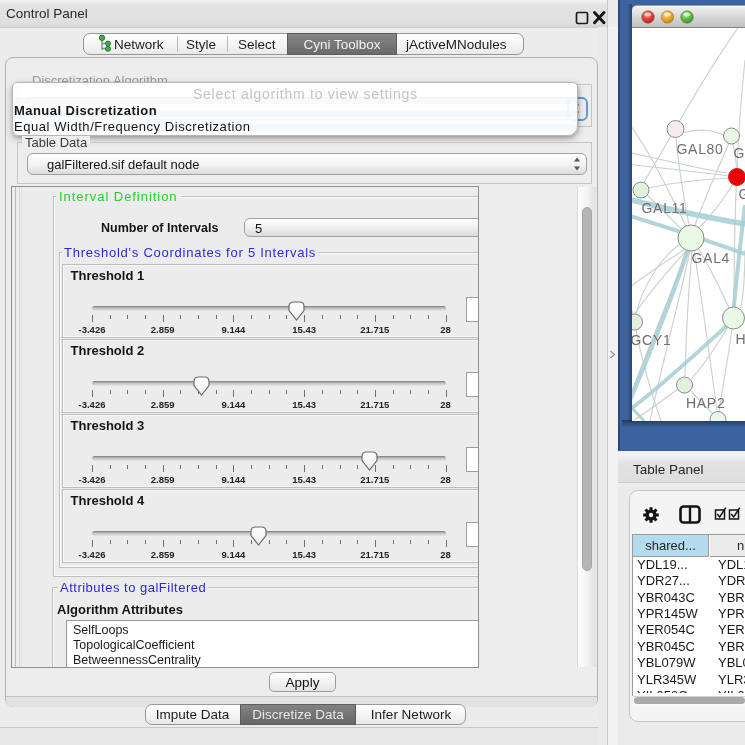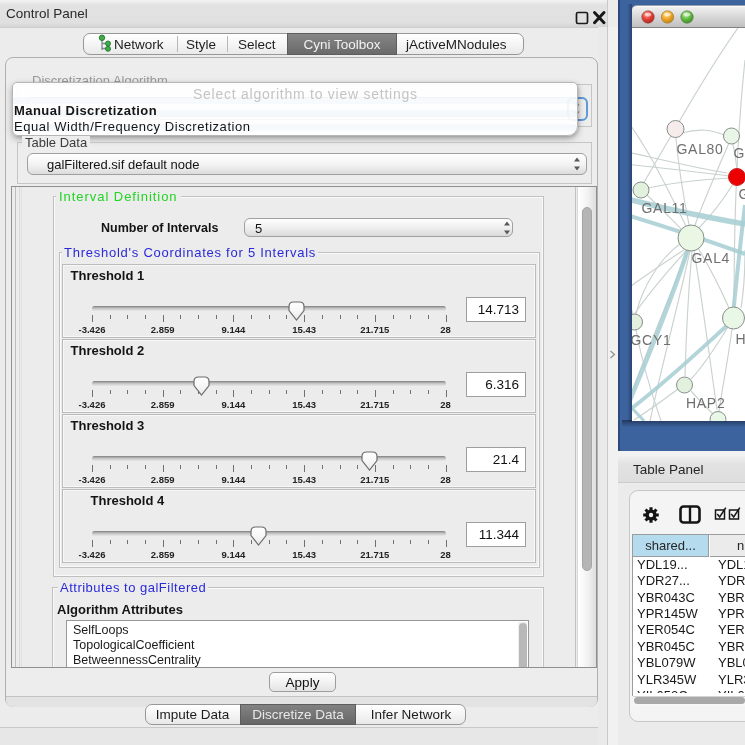--- a/index.html
+++ b/index.html
@@ -60,21 +60,21 @@
 
 <div class="abs" style="left:17px;top:142px;width:575px;height:42px;border:1px solid #c5c5c5;box-sizing:border-box;"></div>
 <div class="tb-label" style="left:22px;top:136px;">Table Data</div>
 <div class="abs" style="left:27px;top:152.5px;width:560px;height:22.5px;border-radius:6px;background:linear-gradient(#ffffff,#f2f2f2 55%,#dcdcdc);border:1px solid #a0a0a0;box-sizing:border-box;"></div>
 <div class="abs" style="left:47px;top:157px;font-size:13px;color:#141414;">galFiltered.sif default node</div>
 <svg class="abs" style="left:571px;top:156px;" width="12" height="16" viewBox="0 0 12 16">
   <path d="M6 1.5 L9 5.5 L3 5.5 Z" fill="#585858"></path>
   <path d="M6 14.5 L9 10.5 L3 10.5 Z" fill="#585858"></path>
 </svg>
 
-<div class="abs" id="settings" style="left:11px;top:186px;width:586px;height:482px;border:1px solid #8f8f8f;background:#ececec;box-sizing:border-box;overflow:hidden;">
+<div class="abs" id="settings" style="left:11px;top:186px;width:468px;height:482px;border:1px solid #8f8f8f;background:#ececec;box-sizing:border-box;overflow:hidden;">
 
   <div class="abs" style="left:2.5px;top:0;width:1px;height:480px;background:#bdbdbd;"></div>
   <div class="abs" style="left:7px;top:0;width:1px;height:480px;background:#d8d8d8;"></div>
   <div class="abs" style="left:9px;top:0;width:1px;height:480px;background:#e0e0e0;"></div>
   <div class="abs" style="left:563px;top:0;width:1px;height:480px;background:#c2c2c2;"></div>
 
   <div class="abs" style="left:41px;top:9px;width:489px;height:379px;border:1px solid #c0c0c0;box-shadow:inset 0 0 0 1px #fafafa;"></div>
   <div class="abs" style="left:44px;top:2px;font-size:13px;letter-spacing:0.95px;color:#21d421;background:#ececec;padding:0 3px;">Interval Definition</div>
   <div class="abs" style="left:89px;top:33.5px;font-size:12.5px;font-weight:bold;color:#141414;">Number of Intervals</div>
   <div class="abs" style="left:232px;top:31px;width:269px;height:19px;border-radius:6px;background:linear-gradient(#ffffff,#ececec 60%,#dadada);border:1px solid #a0a0a0;box-sizing:border-box;"></div>
@@ -207,21 +207,21 @@
                 <stop offset="0" stop-color="#ffffff"></stop>
                 <stop offset="0.55" stop-color="#f6f6f6"></stop>
                 <stop offset="1" stop-color="#e8e8e8"></stop>
               </linearGradient>
             </defs>
             <path d="M1 5.5 Q1 1 5.5 1 L11.5 1 Q16 1 16 5.5 L16 9.5 L8.5 19 L1 9.5 Z" fill="url(#th2)" stroke="#6d6d6d" stroke-width="1.2"></path>
           </svg>
           <div style="position:absolute;left:403.5px;top:32px;width:60px;height:25px;background:#ffffff;border:1px solid #9e9e9e;box-sizing:border-box;font-size:13.5px;color:#111;text-align:right;line-height:23px;padding-right:6px;">21.4</div>
         </div>
         <div class="abs" style="left:49.5px;top:302px;width:474px;height:74px;border:1px solid #bcbcbc;box-shadow:inset 0 0 0 1px #f7f7f7;box-sizing:border-box;">
-          <div style="position:absolute;left:8px;top:3px;font-size:13px;font-weight:bold;color:#141414;margin-left:20px;">Threshold 4</div>
+          <div style="position:absolute;left:8px;top:3px;font-size:13px;font-weight:bold;color:#141414;">Threshold 4</div>
           <div style="position:absolute;left:29.5px;top:41px;width:354px;height:5px;border-radius:3px;background:linear-gradient(#7e7e7e,#c2c2c2 45%,#e8e8e8);"></div>
           <div style="position:absolute;left:29.5px;top:50px;width:1px;height:7px;background:#707070;"></div>
           <div style="position:absolute;left:47.2px;top:50px;width:1px;height:4px;background:#707070;"></div>
           <div style="position:absolute;left:64.8px;top:50px;width:1px;height:4px;background:#707070;"></div>
           <div style="position:absolute;left:82.5px;top:50px;width:1px;height:4px;background:#707070;"></div>
           <div style="position:absolute;left:100.2px;top:50px;width:1px;height:7px;background:#707070;"></div>
           <div style="position:absolute;left:117.9px;top:50px;width:1px;height:4px;background:#707070;"></div>
           <div style="position:absolute;left:135.6px;top:50px;width:1px;height:4px;background:#707070;"></div>
           <div style="position:absolute;left:153.2px;top:50px;width:1px;height:4px;background:#707070;"></div>
           <div style="position:absolute;left:170.9px;top:50px;width:1px;height:7px;background:#707070;"></div>

